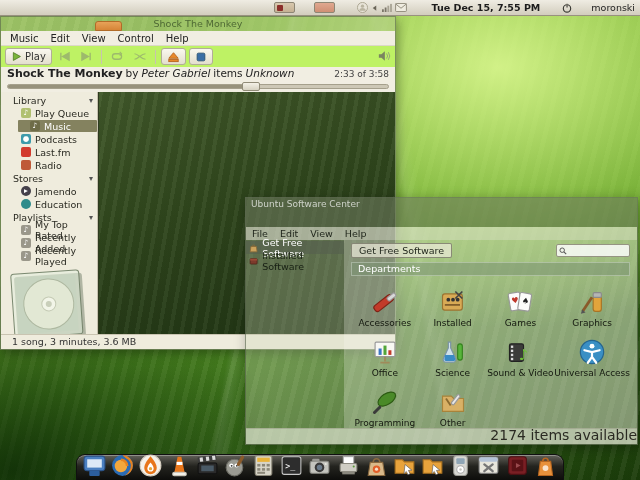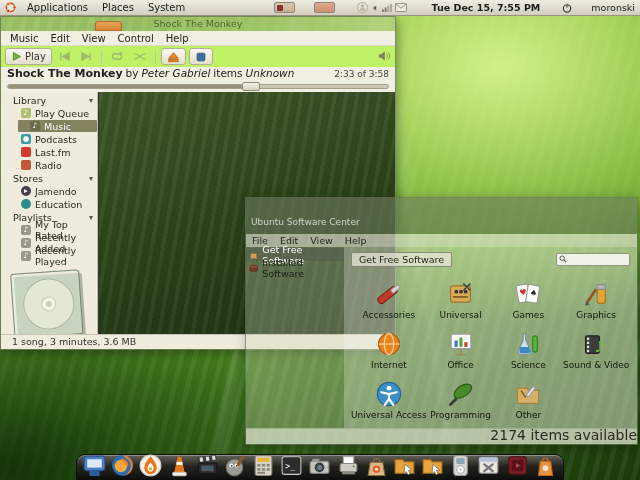--- a/index.html
+++ b/index.html
@@ -67,21 +67,21 @@
   .rb-main { flex:1; border-left:1px solid #2e3a20;
     background:
       repeating-linear-gradient(100deg, rgba(255,255,255,0.04) 0 4px, rgba(0,0,0,0.06) 4px 11px),
       linear-gradient(165deg, #41592a 0%, #30471d 45%, #1f3313 100%); }
   .rb-status { height:15px; background:#efecdd; border-top:1px solid #c9c4b1; font-size:9.5px; color:#333; padding:1px 11px; }
 
   
   .sc-window { position:absolute; left:245px; top:197px; width:393px; height:248px; z-index:20;
     background:rgba(205,215,185,0.32); border:1px solid rgba(80,92,70,0.6); box-shadow:2px 3px 12px rgba(0,0,0,0.3);
     display:flex; flex-direction:column; }
-  .sc-titlebar { height:29px; background:rgba(66,82,56,0.42); color:rgba(255,255,255,0.7); font-size:9px; line-height:13px; padding:18px 5px; }
+  .sc-titlebar { height:29px; background:rgba(66,82,56,0.42); color:rgba(255,255,255,0.7); font-size:9px; line-height:13px; padding:0 5px; }
   .sc-menubar { height:13px; background:rgba(242,240,229,0.5); display:flex; align-items:center; font-size:9.5px; color:#1e241a; }
   .sc-menubar span { padding:0 6px; }
   .sc-content { flex:1; display:flex; min-height:0; }
   .sc-sidebar { width:98px; padding-top:1px; font-size:9.5px; color:#182014; }
   .sc-side-item { display:flex; align-items:center; gap:4px; height:13px; padding:0 3px; }
   .sc-side-item.selected { background:rgba(85,95,78,0.6); color:#fff; }
   .sc-main { flex:1; background:rgba(252,253,244,0.26); padding:3px 7px 0; display:flex; flex-direction:column; }
   .sc-topbar { height:18px; display:flex; align-items:center; }
   .sc-breadcrumb { height:15px; border:1px solid rgba(110,110,92,0.75); background:rgba(238,235,219,0.7);
     border-radius:2px; font-size:9.5px; color:#1e241a; padding:0 7px; line-height:13px; }
@@ -288,41 +288,42 @@
         <div class="sc-topbar">
           <div class="sc-breadcrumb">Get Free Software</div>
           <div class="sc-search">
             <svg width="8" height="8" viewBox="0 0 10 10">
                 <circle cx="4" cy="4" r="2.8" fill="none" stroke="#555" stroke-width="1.2"></circle>
                 <path d="M6.2 6.2 L9 9" stroke="#555" stroke-width="1.3"></path>
               </svg>
             <input type="text" placeholder="" style="">
           </div>
         </div>
+        <div class="sc-deptbar">Departments</div>
         <div class="sc-grid">
 
           <div class="sc-cell">
             <svg width="28" height="28" viewBox="0 0 24 24">
                 <g transform="rotate(-38 12 12)">
                   <rect x="1" y="9" width="19" height="6" rx="2.5" fill="#c23b2a" stroke="#7e2417"></rect>
                   <rect x="15" y="10.3" width="8" height="3.4" rx="1" fill="#d8d8d8" stroke="#9a9a9a"></rect>
                 </g>
               </svg>
             <span>Accessories</span>
           </div>
           <div class="sc-cell">
             <svg width="28" height="28" viewBox="0 0 24 24">
                 <rect x="3" y="5" width="17" height="14" rx="2" fill="#d9aa55" stroke="#9a7330"></rect>
                 <circle cx="8" cy="10" r="1.6" fill="#333"></circle>
                 <circle cx="12" cy="10" r="1.6" fill="#333"></circle>
                 <circle cx="16" cy="10" r="1.6" fill="#333"></circle>
                 <path d="M5 14.5 h13" stroke="#6a4a20" stroke-width="1.2"></path>
                 <path d="M14 3 l6 6 M20 3 l-6 6" stroke="#444" stroke-width="1.4"></path>
               </svg>
-            <span>Universal</span>
+            <span>Installed</span>
           </div>
           <div class="sc-cell">
             <svg width="28" height="28" viewBox="0 0 24 24">
                 <g transform="rotate(-10 8 12)">
                   <rect x="3" y="4" width="10" height="15" rx="1.5" fill="#fcfcfa" stroke="#999"></rect>
                   <text x="5" y="13" font-size="7" fill="#c0392b" font-family="DejaVu Sans">♥</text>
                 </g>
                 <g transform="rotate(9 17 12)">
                   <rect x="11" y="4.5" width="10" height="15" rx="1.5" fill="#fcfcfa" stroke="#999"></rect>
                   <text x="13.5" y="13.5" font-size="7" fill="#222" font-family="DejaVu Sans">♠</text>
@@ -333,28 +334,20 @@
           <div class="sc-cell">
             <svg width="28" height="28" viewBox="0 0 24 24">
                 <rect x="13" y="7" width="7" height="13" rx="2" fill="#e2a43c" stroke="#a87425"></rect>
                 <rect x="13" y="4" width="7" height="4" rx="1" fill="#b5b5b5" stroke="#8a8a8a"></rect>
                 <path d="M4 20 L12 8" stroke="#8a5a2a" stroke-width="2.4"></path>
                 <path d="M2.5 22 l4-1 -3-2.5 Z" fill="#555"></path>
               </svg>
             <span>Graphics</span>
           </div>
 
-          <div class="sc-cell">
-            <svg width="28" height="28" viewBox="0 0 24 24">
-                <circle cx="12" cy="12" r="9" fill="#e8821e" stroke="#b05c10"></circle>
-                <ellipse cx="12" cy="12" rx="4" ry="9" fill="none" stroke="#f8c888" stroke-width="1.2"></ellipse>
-                <path d="M3 12 h18" stroke="#f8c888" stroke-width="1.2"></path>
-              </svg>
-            <span>Internet</span>
-          </div>
           <div class="sc-cell">
             <svg width="28" height="28" viewBox="0 0 24 24">
                 <rect x="3.5" y="3.5" width="17" height="12.5" rx="1" fill="#f8f8f4" stroke="#999"></rect>
                 <rect x="6.5" y="9" width="2.6" height="5.5" fill="#3a76c4"></rect>
                 <rect x="10.7" y="6.5" width="2.6" height="8" fill="#52a53a"></rect>
                 <rect x="14.9" y="10.5" width="2.6" height="4" fill="#c23b2a"></rect>
                 <path d="M12 16 v4 M8 21 h8" stroke="#a08a5a" stroke-width="1.5"></path>
               </svg>
             <span>Office</span>
           </div>
@@ -512,32 +505,20 @@
         </svg>
       <svg class="dock-icon" viewBox="0 0 24 24">
           <path d="M7 8 h10 l1.8 13.5 H5.2 Z" fill="#e8913c" stroke="#b5641f"></path>
           <path d="M9.4 8 a2.6 3 0 0 1 5.2 0" fill="none" stroke="#b5641f" stroke-width="1.6"></path>
           <circle cx="12" cy="14.5" r="2.8" fill="#fff" opacity="0.75"></circle>
         </svg>
     </div>
   </div>
 
   <div class="panel">
-    <div class="panel-left">
-      <svg width="13" height="13" viewBox="0 0 13 13" style="margin:0 3px 0 4px">
-          <circle cx="6.5" cy="6.5" r="6" fill="#ece8de"></circle>
-          <circle cx="6.5" cy="6.5" r="4.2" fill="none" stroke="#dd4814" stroke-width="1.6"></circle>
-          <circle cx="10.6" cy="6.5" r="1.7" fill="#dd4814" stroke="#ece8de" stroke-width="0.7"></circle>
-          <circle cx="4.2" cy="3" r="1.7" fill="#e8631e" stroke="#ece8de" stroke-width="0.7"></circle>
-          <circle cx="4.2" cy="10" r="1.7" fill="#b83a10" stroke="#ece8de" stroke-width="0.7"></circle>
-        </svg>
-      <span class="panel-menu">Applications</span>
-      <span class="panel-menu">Places</span>
-      <span class="panel-menu">System</span>
-    </div>
     <div class="panel-right">
       <div class="task-btn b1"></div>
       <div class="task-btn b2"></div>
       <div class="tray">
         <svg width="11" height="11" viewBox="0 0 12 12">
             <circle cx="6" cy="6" r="5.5" fill="#e8e4d8" stroke="#aaa48f"></circle>
             <circle cx="6" cy="4.6" r="1.8" fill="#b9b4a0"></circle>
             <path d="M2.5 9.5 a3.5 3 0 0 1 7 0" fill="#b9b4a0"></path>
           </svg>
         <svg width="7" height="8" viewBox="0 0 8 8">

